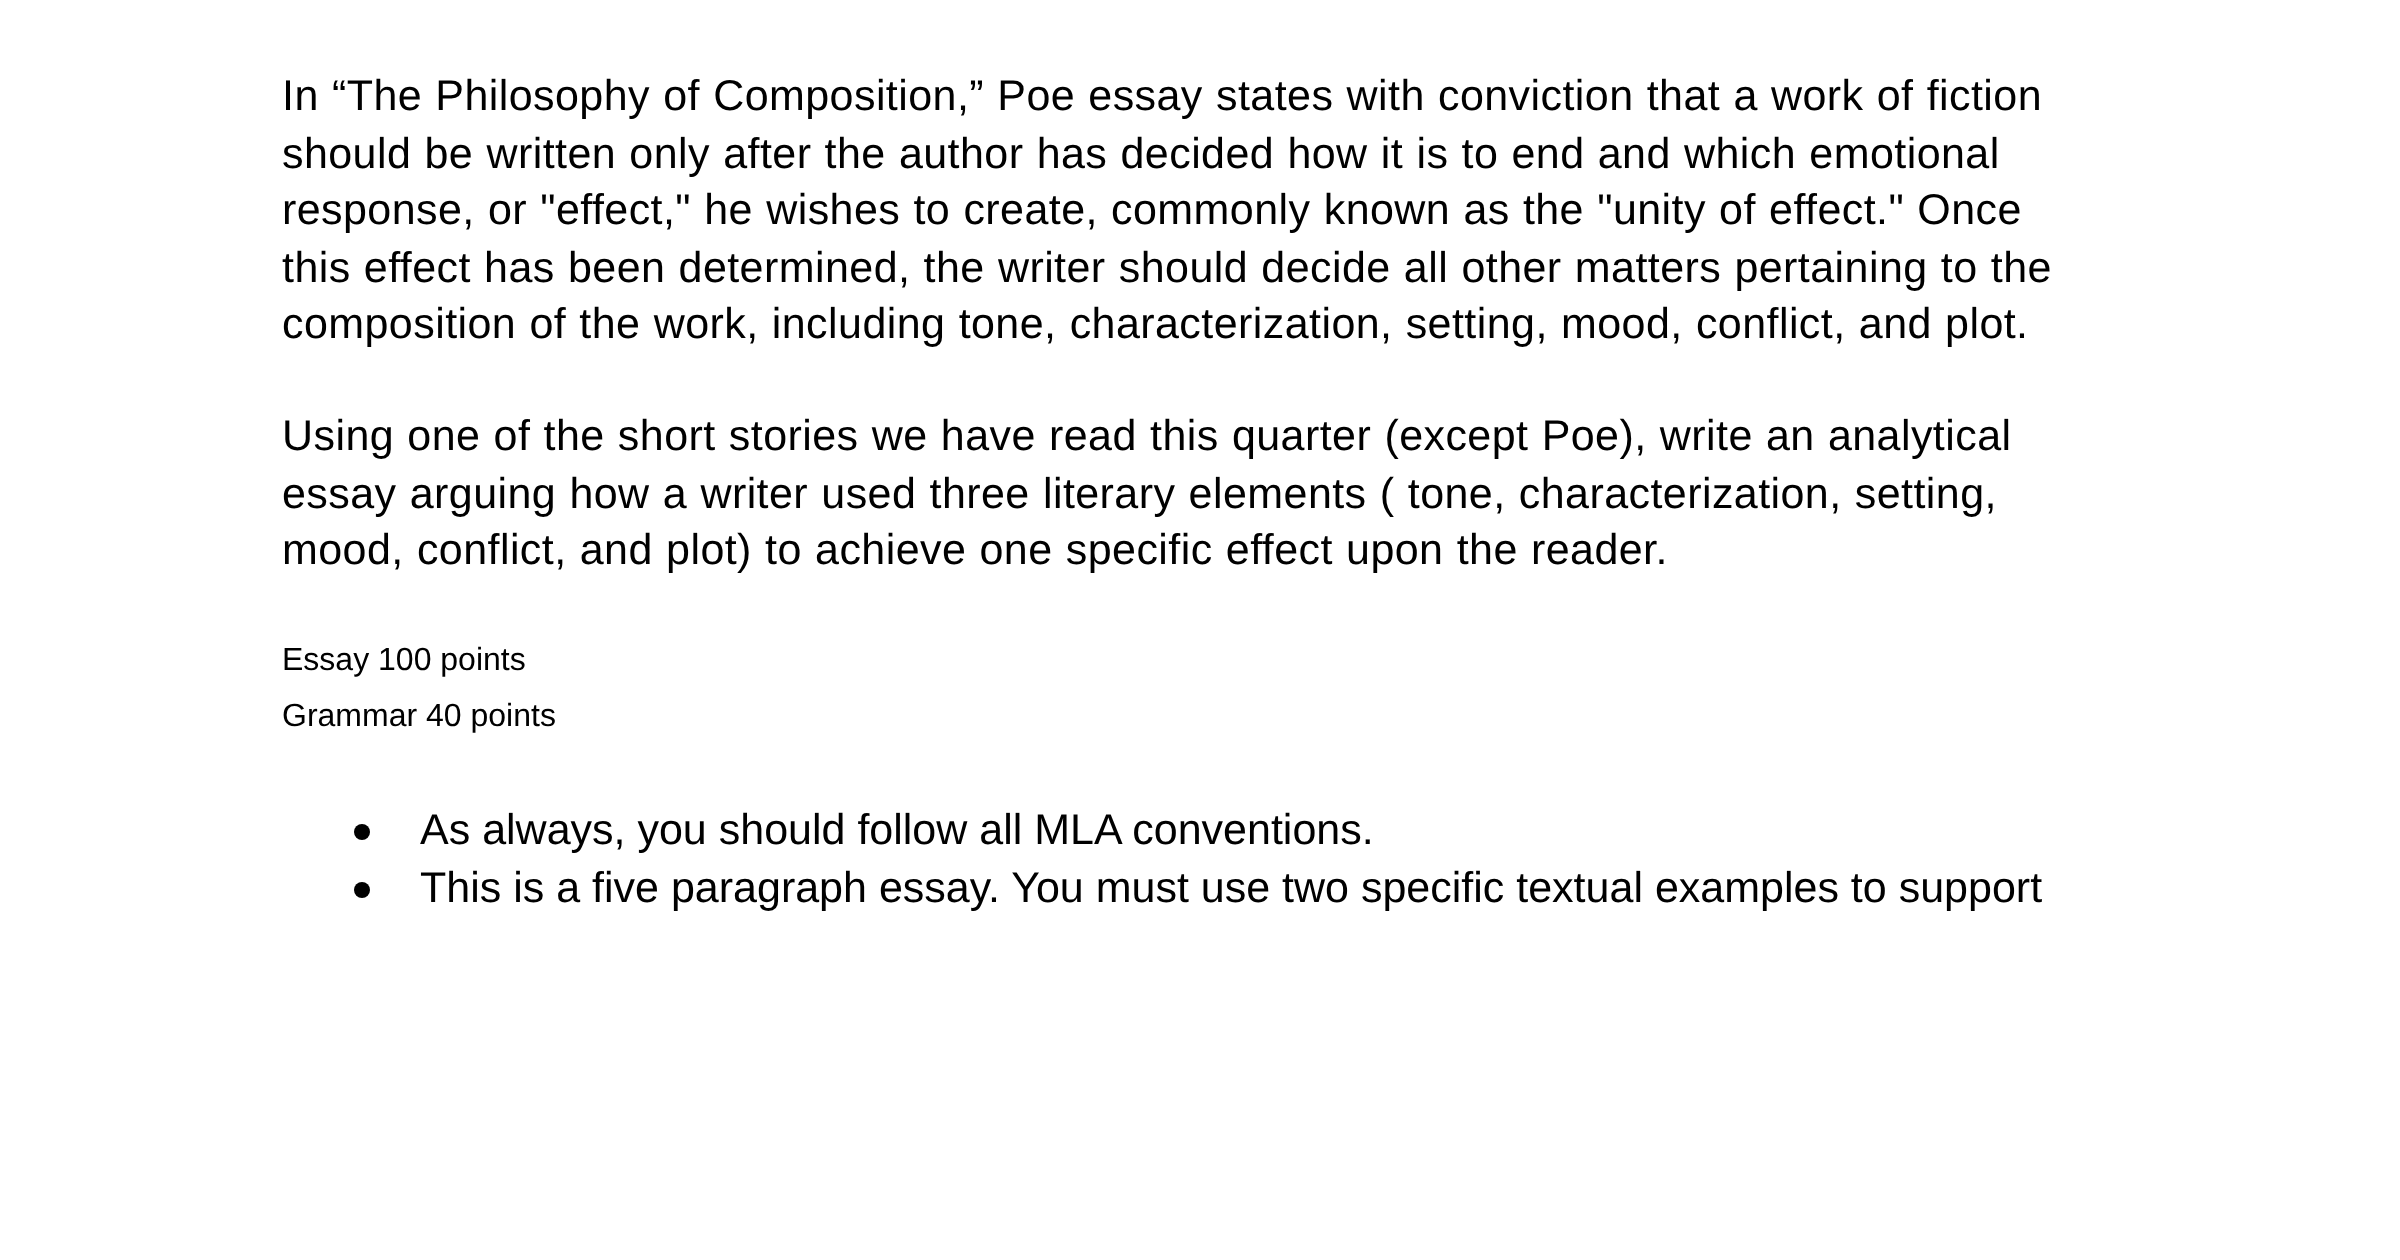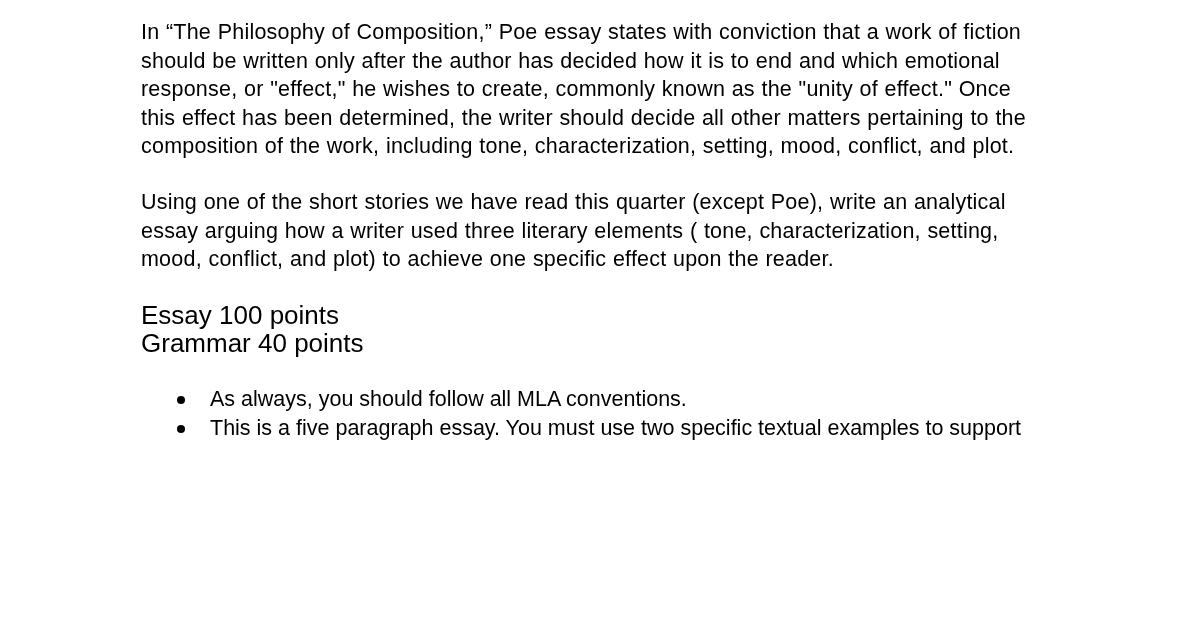--- a/index.html
+++ b/index.html
@@ -13,34 +13,34 @@
     overflow: hidden;
     font-family: "Liberation Sans", sans-serif;
     color: #000000;
   }
   .page {
     position: relative;
     width: 1200px;
     height: 630px;
     background: #ffffff;
     box-sizing: border-box;
-    padding: 18px 150px 0 141px;
+    padding: 34px 150px 0 141px;
   }
   .para {
     font-size: 21.5px;
     line-height: 28.6px;
     margin: 0 0 27px 0;
     letter-spacing: 0.01em;
     word-spacing: 0.02em;
   }
   .block-lines {
     margin: 0 0 27px 0;
   }
   .block-lines .ln {
-    font-size: 26px;
+    font-size: 16px;
     line-height: 28.6px;
   }
   .bullets {
     margin: 0;
     padding: 0;
     list-style: none;
   }
   .bullets li {
     position: relative;
     font-size: 21.5px;

